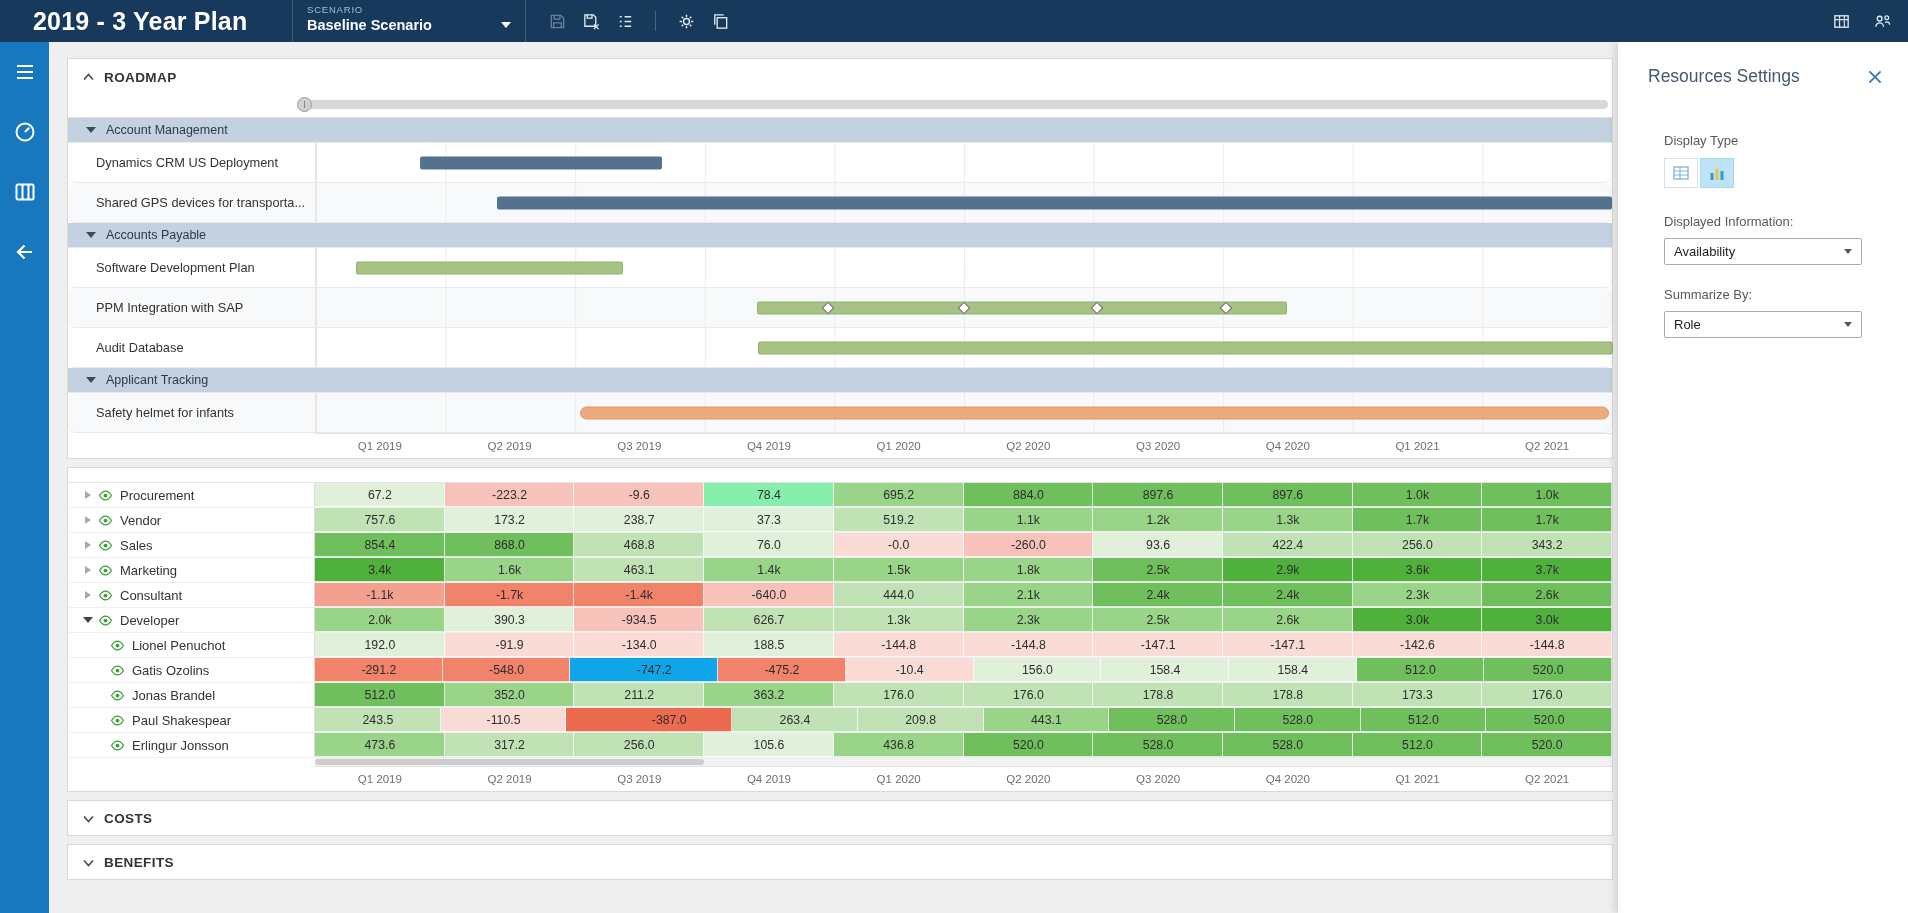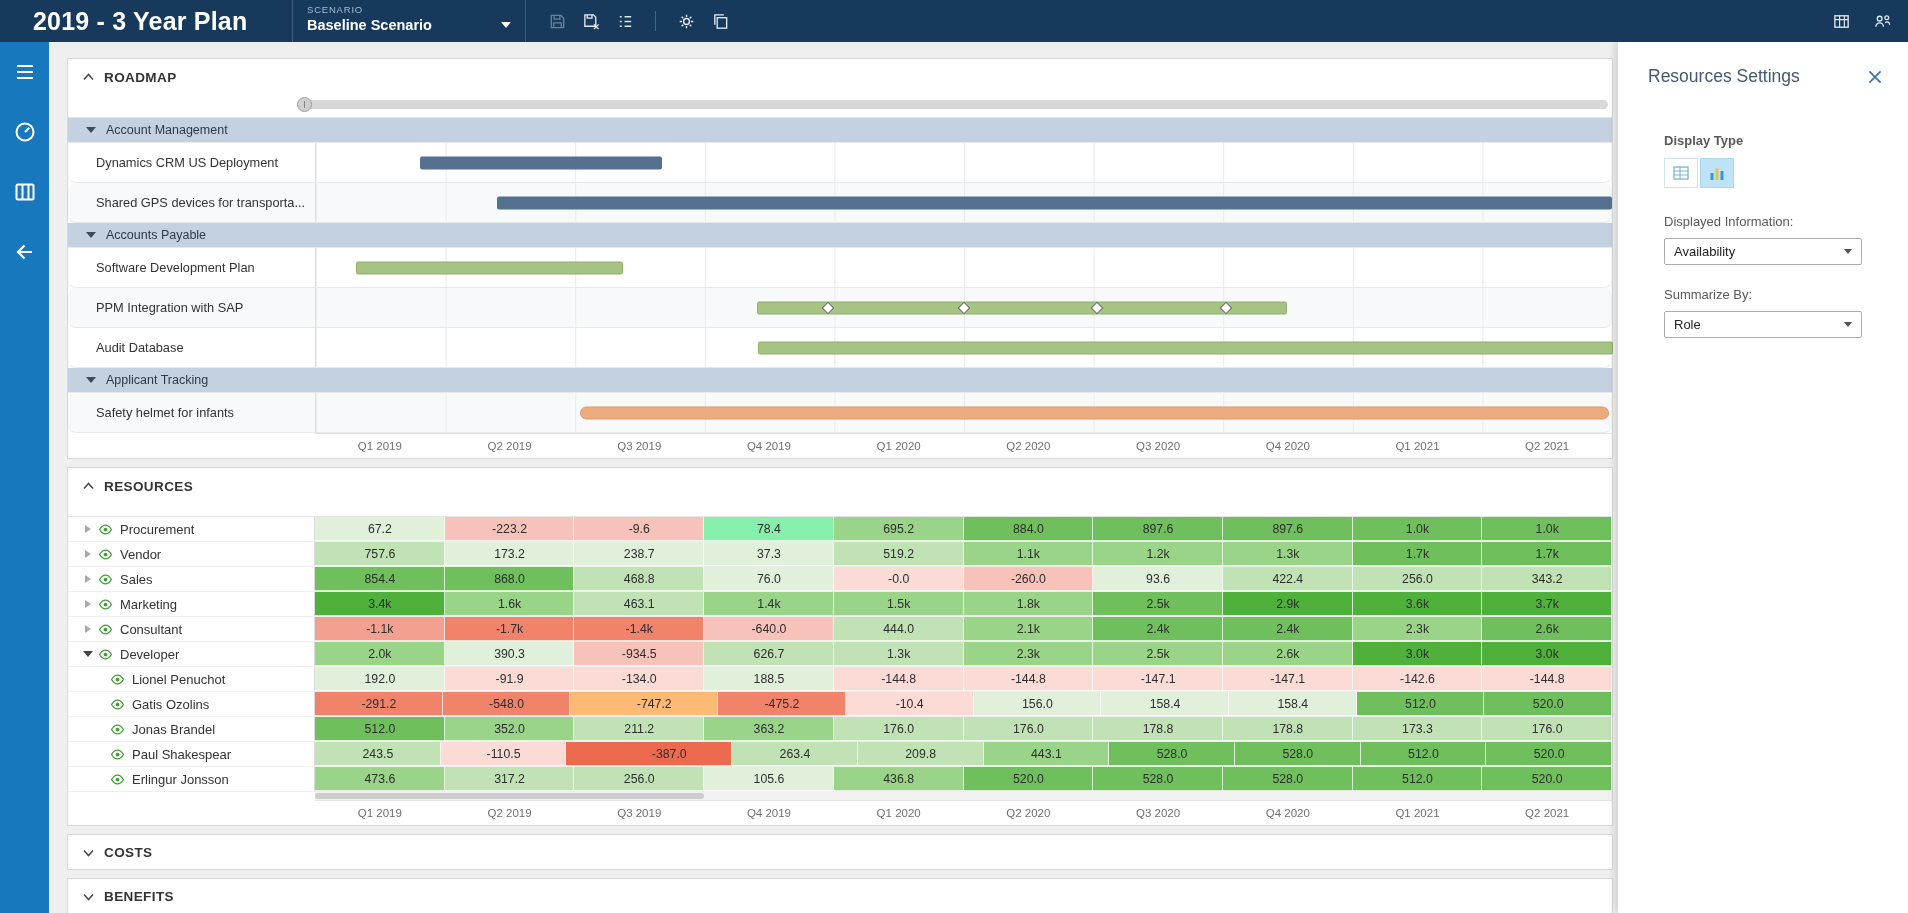--- a/index.html
+++ b/index.html
@@ -74,21 +74,21 @@
 
   .collapsed-card .sec-header { padding:10px 0 9px 14px; }
 
   
   .panel { position:absolute; top:42px; right:0; width:290px; bottom:0; background:#fff; box-shadow:-3px 0 8px rgba(0,0,0,.13); z-index:35; padding:24px 24px 0 30px; }
   .panel-title-row { display:flex; align-items:center; justify-content:space-between; }
   .panel-title { font-size:17.5px; color:#44596e; }
   .panel-close { width:18px; height:18px; cursor:pointer; display:flex; }
   .panel-body { padding-left:16px; }
   .p-label { font-size:13px; color:#595959; }
-  .lbl-display { margin-top:46px;font-weight:bold; }
+  .lbl-display { margin-top:46px; }
   .display-type-group { display:flex; gap:2px; margin-top:10px; }
   .dt-btn { width:34px; height:30px; background:#fff; border:1px solid #cfe2ee; display:flex; align-items:center; justify-content:center; cursor:pointer; }
   .dt-btn.selected { background:#bfe3f6; border-color:#a8d7f0; }
   .lbl-info { margin-top:26px; }
   .lbl-summ { margin-top:22px; }
   .pselect { margin-top:9px; width:198px; height:27px; border:1px solid #ababab; border-radius:2px; background:#fff; display:flex; align-items:center; justify-content:space-between; padding:0 9px; font-size:13px; color:#222; cursor:pointer; }
   .sel-caret { width:0; height:0; border-left:4.5px solid transparent; border-right:4.5px solid transparent; border-top:5.5px solid #555; }
 </style>
 </head>
 <body>
@@ -259,28 +259,20 @@
         <div class="axis-cell">Q1 2020</div>
         <div class="axis-cell">Q2 2020</div>
         <div class="axis-cell">Q3 2020</div>
         <div class="axis-cell">Q4 2020</div>
         <div class="axis-cell">Q1 2021</div>
         <div class="axis-cell">Q2 2021</div>
       </div>
   </section>
 
   <section class="card">
-    <div class="sec-header">
-      <span class="chev">
-        <svg viewBox="0 0 13 13">
-            <polyline points="2,8.5 6.5,3.5 11,8.5" fill="none" stroke="#4a4a4a" stroke-width="1.6"></polyline>
-          </svg>
-      </span>
-      <span class="sec-title">RESOURCES</span>
-    </div>
     <div id="res-rows">
         <div class="r-row">
           <div class="r-label role">
             <span class="arrow-box">
               <span class="arr-col"></span>
             </span>
             <span class="eye">
               <svg viewBox="0 0 24 24" width="15" height="15">
                 <path d="M12 5C6.5 5 2.5 12 2.5 12s4 7 9.5 7 9.5-7 9.5-7-4-7-9.5-7z" fill="none" stroke="#3f9e34" stroke-width="2"></path>
                 <circle cx="12" cy="12" r="3" fill="#3f9e34"></circle>
@@ -460,21 +452,21 @@
               <svg viewBox="0 0 24 24" width="15" height="15">
                 <path d="M12 5C6.5 5 2.5 12 2.5 12s4 7 9.5 7 9.5-7 9.5-7-4-7-9.5-7z" fill="none" stroke="#3f9e34" stroke-width="2"></path>
                 <circle cx="12" cy="12" r="3" fill="#3f9e34"></circle>
               </svg>
             </span>
             <span class="r-name">Gatis Ozolins</span>
           </div>
           <div class="r-cells">
             <div class="r-cell" style="background: rgb(240, 131, 106);">-291.2</div>
             <div class="r-cell" style="background: rgb(240, 131, 106);">-548.0</div>
-            <div class="r-cell" style="background: #fdba74; padding-left: 20px;">-747.2</div>
+            <div class="r-cell" style="background: #0ea5e9; padding-left: 20px;">-747.2</div>
             <div class="r-cell" style="background: rgb(240, 131, 106);">-475.2</div>
             <div class="r-cell" style="background: rgb(250, 219, 213);">-10.4</div>
             <div class="r-cell" style="background: rgb(224, 240, 218);">156.0</div>
             <div class="r-cell" style="background: rgb(224, 240, 218);">158.4</div>
             <div class="r-cell" style="background: rgb(224, 240, 218);">158.4</div>
             <div class="r-cell" style="background: rgb(111, 192, 92);">512.0</div>
             <div class="r-cell" style="background: rgb(111, 192, 92);">520.0</div>
           </div>
         </div>
         <div class="r-row">

